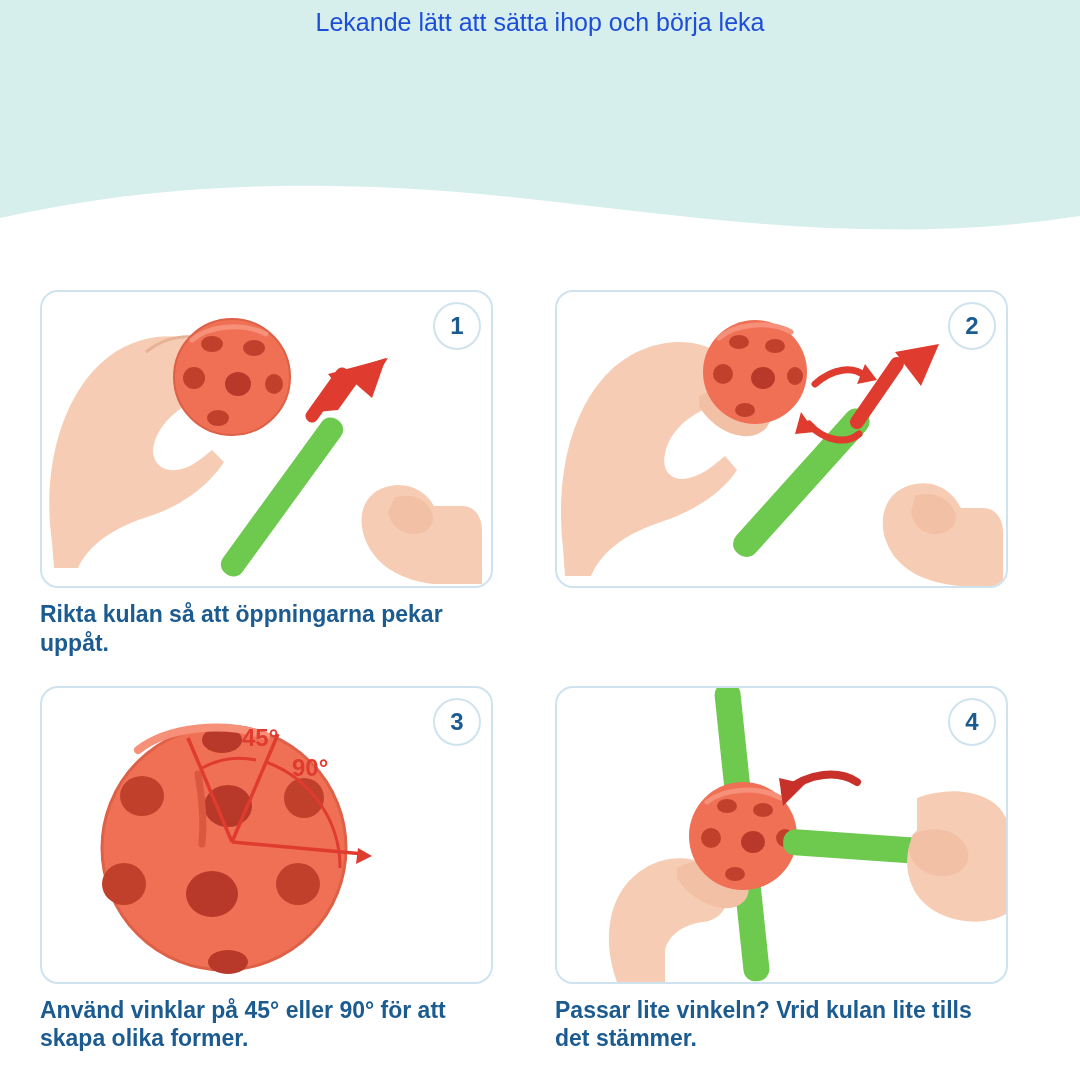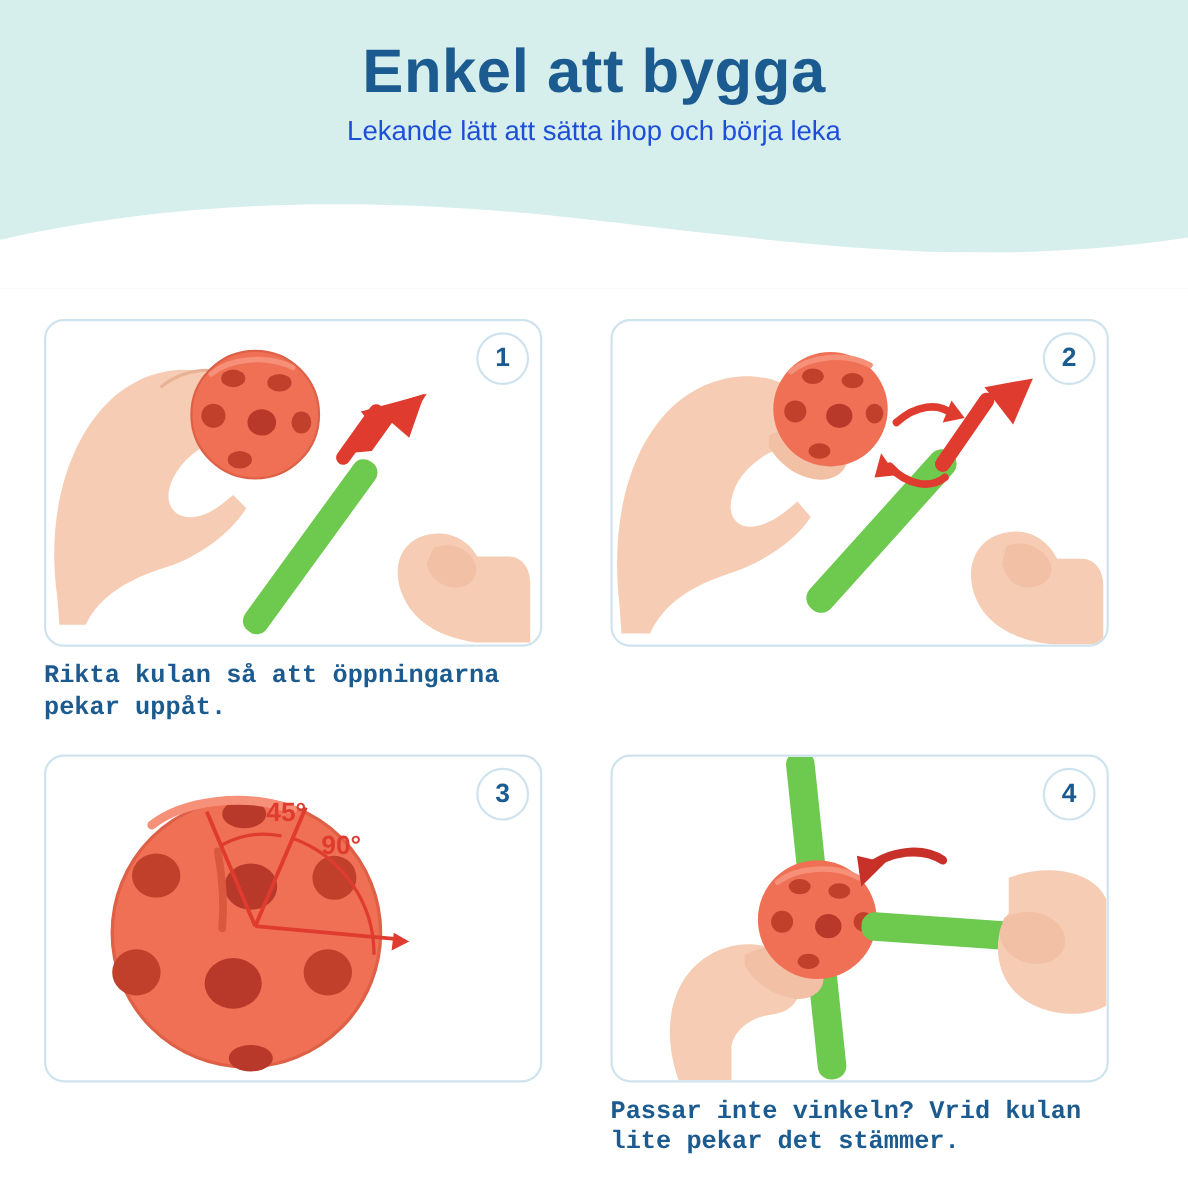--- a/index.html
+++ b/index.html
@@ -104,31 +104,29 @@
     justify-content: center;
     z-index: 5;
   }
   .caption {
     margin-top: 12px;
     font-size: 23px;
     line-height: 1.25;
     font-weight: bold;
     color: #1c5b90;
     width: 450px;
-    font-family: Liberation Mono, monospace;
   }
 
   svg.scene { position: absolute; top: 0; left: 0; }
 </style>
 </head>
 <body>
 
 <div class="header">
   <div class="header-text">
-    <div class="title">Enkel att bygga</div>
     <div class="subtitle">Lekande lätt att sätta ihop och börja leka</div>
   </div>
   <svg class="header-wave" viewBox="0 0 1080 90" preserveAspectRatio="none">
     <path d="M0,46 C150,12 320,4 520,26 C720,48 880,74 1080,44 L1080,90 L0,90 Z" fill="#ffffff"></path>
   </svg>
   <svg class="dashes" viewBox="0 0 330 18">
     <g stroke="#ffffff" stroke-width="9" stroke-linecap="round">
       <line x1="6" y1="12" x2="38" y2="13"></line>
       <line x1="56" y1="9" x2="88" y2="9"></line>
       <line x1="106" y1="7" x2="138" y2="6"></line>
@@ -254,20 +252,21 @@
           <path d="M190,154 L322,166" stroke="#e03b2f" stroke-width="3.5" fill="none"></path>
           <path d="M160,80 A80,80 0 0 1 214,72" stroke="#e03b2f" stroke-width="3" fill="none"></path>
           <path d="M224,74 A112,112 0 0 1 298,180" stroke="#e03b2f" stroke-width="3" fill="none"></path>
           <path d="M316,160 L330,168 L314,176 Z" fill="#e03b2f"></path>
           <text x="200" y="58" fill="#e03b2f" font-size="24" font-weight="bold" font-family="Liberation Sans, sans-serif">45°</text>
           <text x="250" y="88" fill="#e03b2f" font-size="24" font-weight="bold" font-family="Liberation Sans, sans-serif">90°</text>
         </g>
       </svg>
       <div class="badge">3</div>
     </div>
+    <div class="caption">Använd vinklar på 45° eller 90° för att skapa olika former.</div>
   </div>
 
   <div class="step">
     <div class="photo">
       <svg class="scene" width="449" height="294" viewBox="0 0 449 294">
 
         <g>
           <rect x="172" y="-6" width="26" height="300" rx="12" fill="#6ec94f" transform="rotate(-6 185 144)"></rect>
         </g>
 
@@ -296,16 +295,16 @@
           <path d="M356,146 C378,136 402,142 410,160 C416,176 402,190 382,188 C362,186 350,170 352,158 Z" fill="#f2c0a4"></path>
         </g>
 
         <g>
           <path d="M228,104 C252,84 282,82 300,94" fill="none" stroke="#c8302a" stroke-width="8" stroke-linecap="round"></path>
           <path d="M222,90 L248,96 L226,118 Z" fill="#c8302a"></path>
         </g>
       </svg>
       <div class="badge">4</div>
     </div>
-    <div class="caption">Passar inte vinkeln? Vrid kulan lite pekar det stämmer.</div>
+    <div class="caption">Passar lite vinkeln? Vrid kulan lite tills det stämmer.</div>
   </div>
 
 </div>
 
 </body></html>

